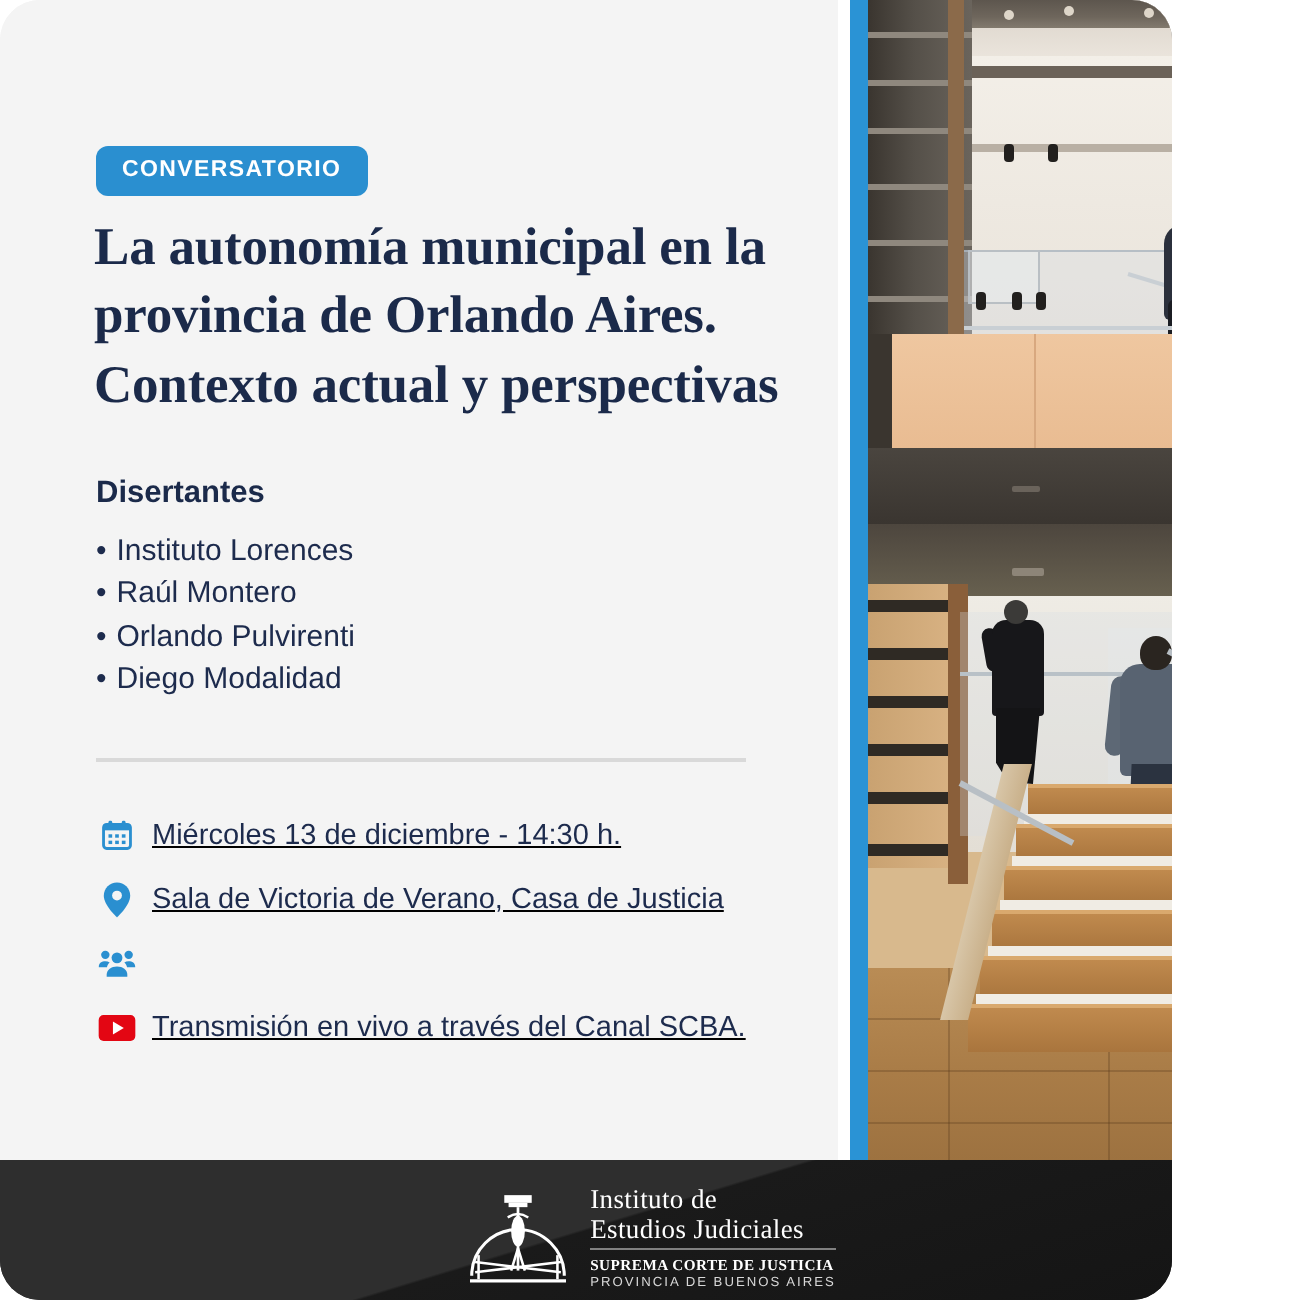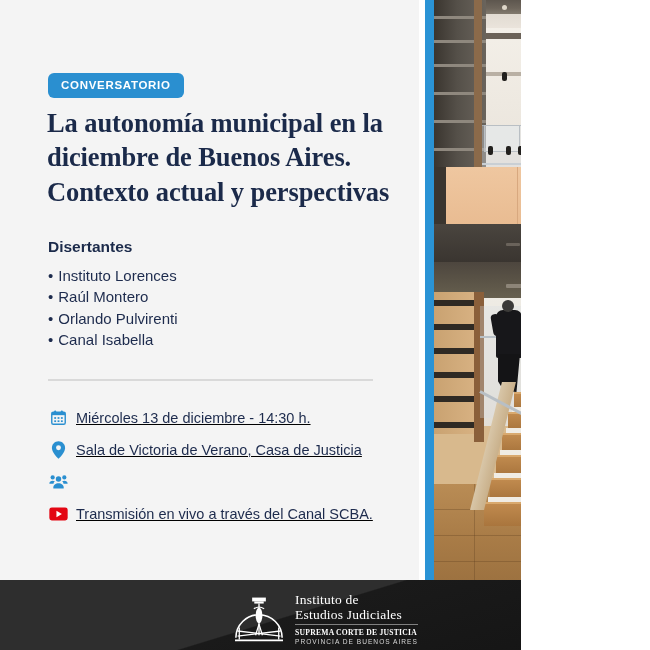--- a/index.html
+++ b/index.html
@@ -2,25 +2,26 @@
 <html lang="es"><head>
 <meta charset="utf-8">
 <style>
   html, body {
     margin: 0;
     padding: 0;
     background: #ffffff;
   }
   #poster {
     position: relative;
-    width: 521px;
+    width: 586px;
     height: 650px;
     overflow: hidden;
     background: #f4f4f4;
     font-family: "Liberation Sans", sans-serif;
+    border-radius: 20px;
   }
 
   
   .left-panel {
     position: absolute;
     left: 0;
     top: 0;
     width: 419px;
     height: 580px;
     background: #f4f4f4;
@@ -430,31 +431,31 @@
 <body>
 
 <div id="poster">
 
   <div class="left-panel">
 
     <span class="badge">CONVERSATORIO</span>
 
     <div class="title">
       <div>La autonomía municipal en la</div>
-      <div>diciembre de Buenos Aires.</div>
+      <div>provincia de Orlando Aires.</div>
       <div>Contexto actual y perspectivas</div>
     </div>
 
     <div class="speakers-heading">Disertantes</div>
 
     <ul class="speakers-list">
       <li><span class="bull">•</span><span>Instituto Lorences</span></li>
       <li><span class="bull">•</span><span>Raúl Montero</span></li>
       <li><span class="bull">•</span><span>Orlando Pulvirenti</span></li>
-      <li><span class="bull">•</span><span>Canal Isabella</span></li>
+      <li><span class="bull">•</span><span>Diego Modalidad</span></li>
     </ul>
 
     <div class="divider"></div>
 
     <div class="details">
 
       <div class="detail-row">
         <span class="detail-icon">
           <svg width="17" height="17" viewBox="0 0 24 24" aria-hidden="true">
             <rect x="2.5" y="4.5" width="19" height="17" rx="2.2" fill="none" stroke="#2a8fd0" stroke-width="2"></rect>

